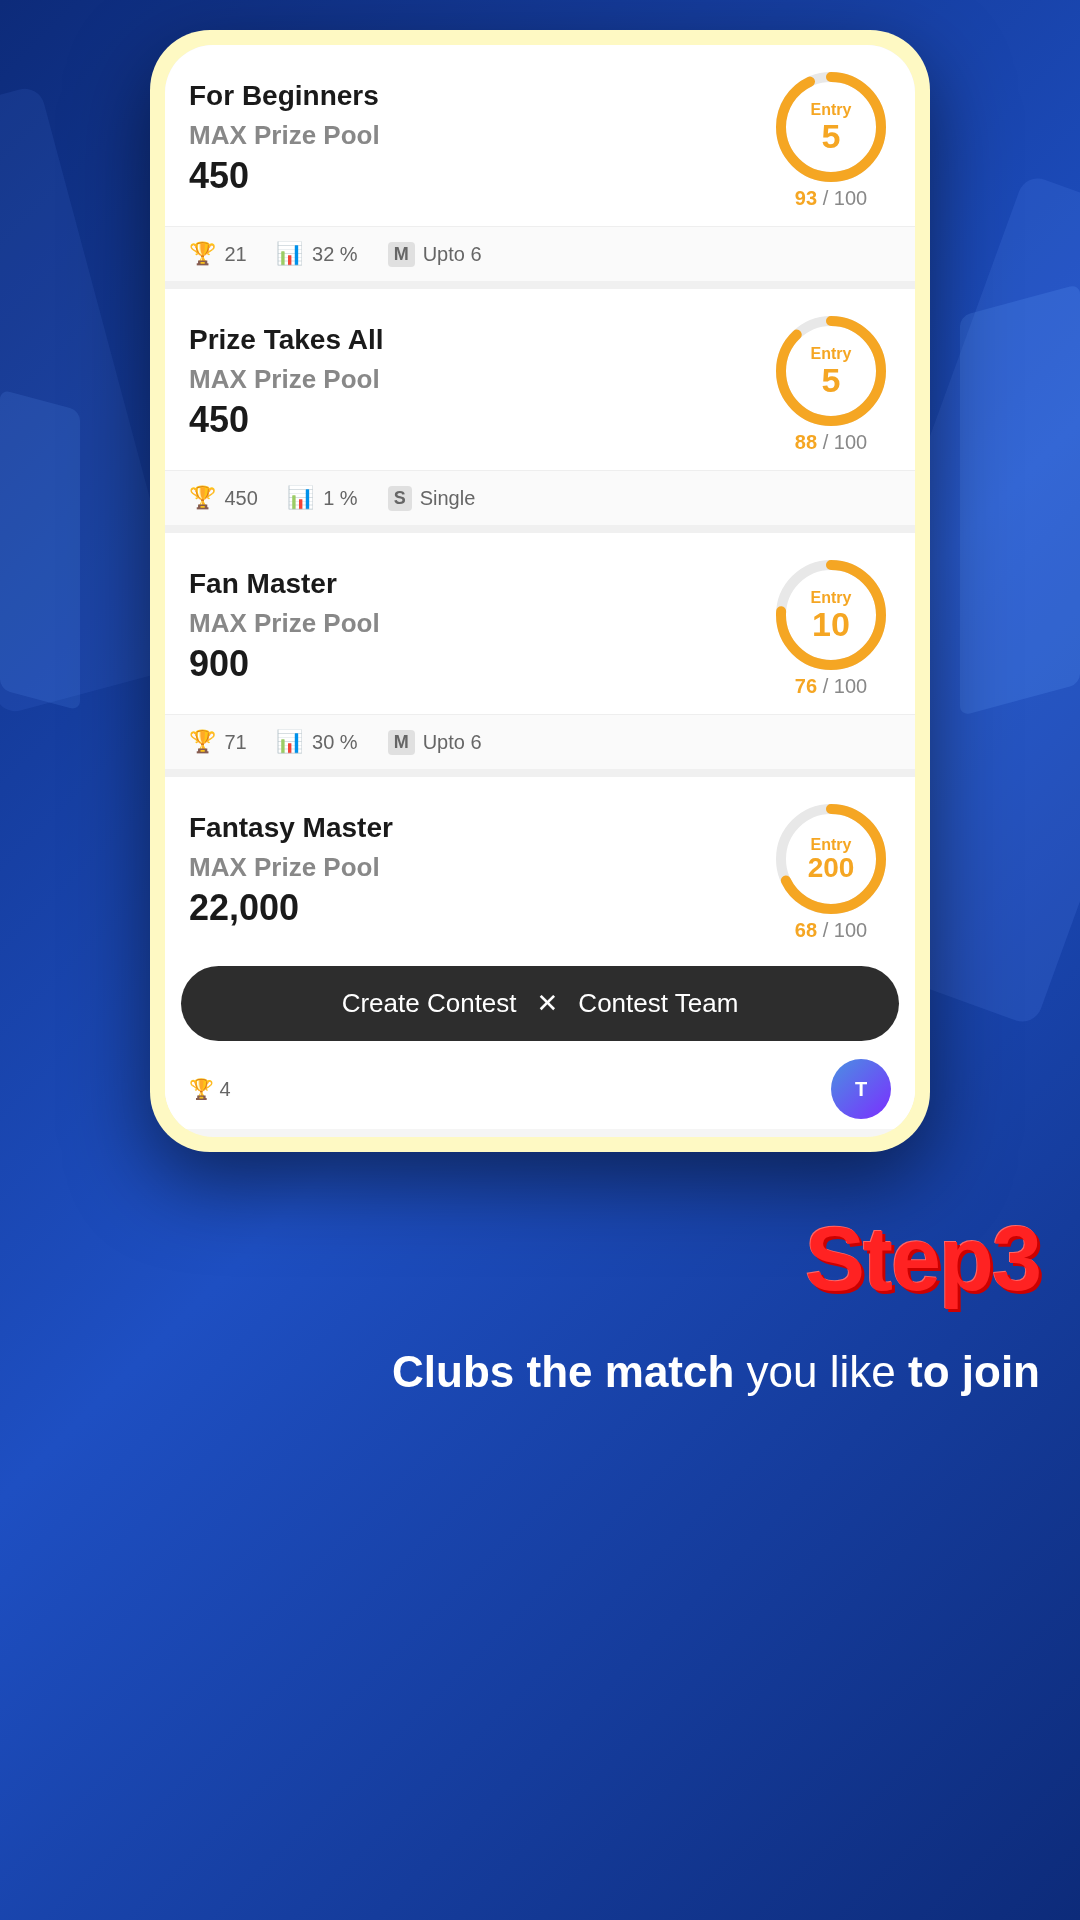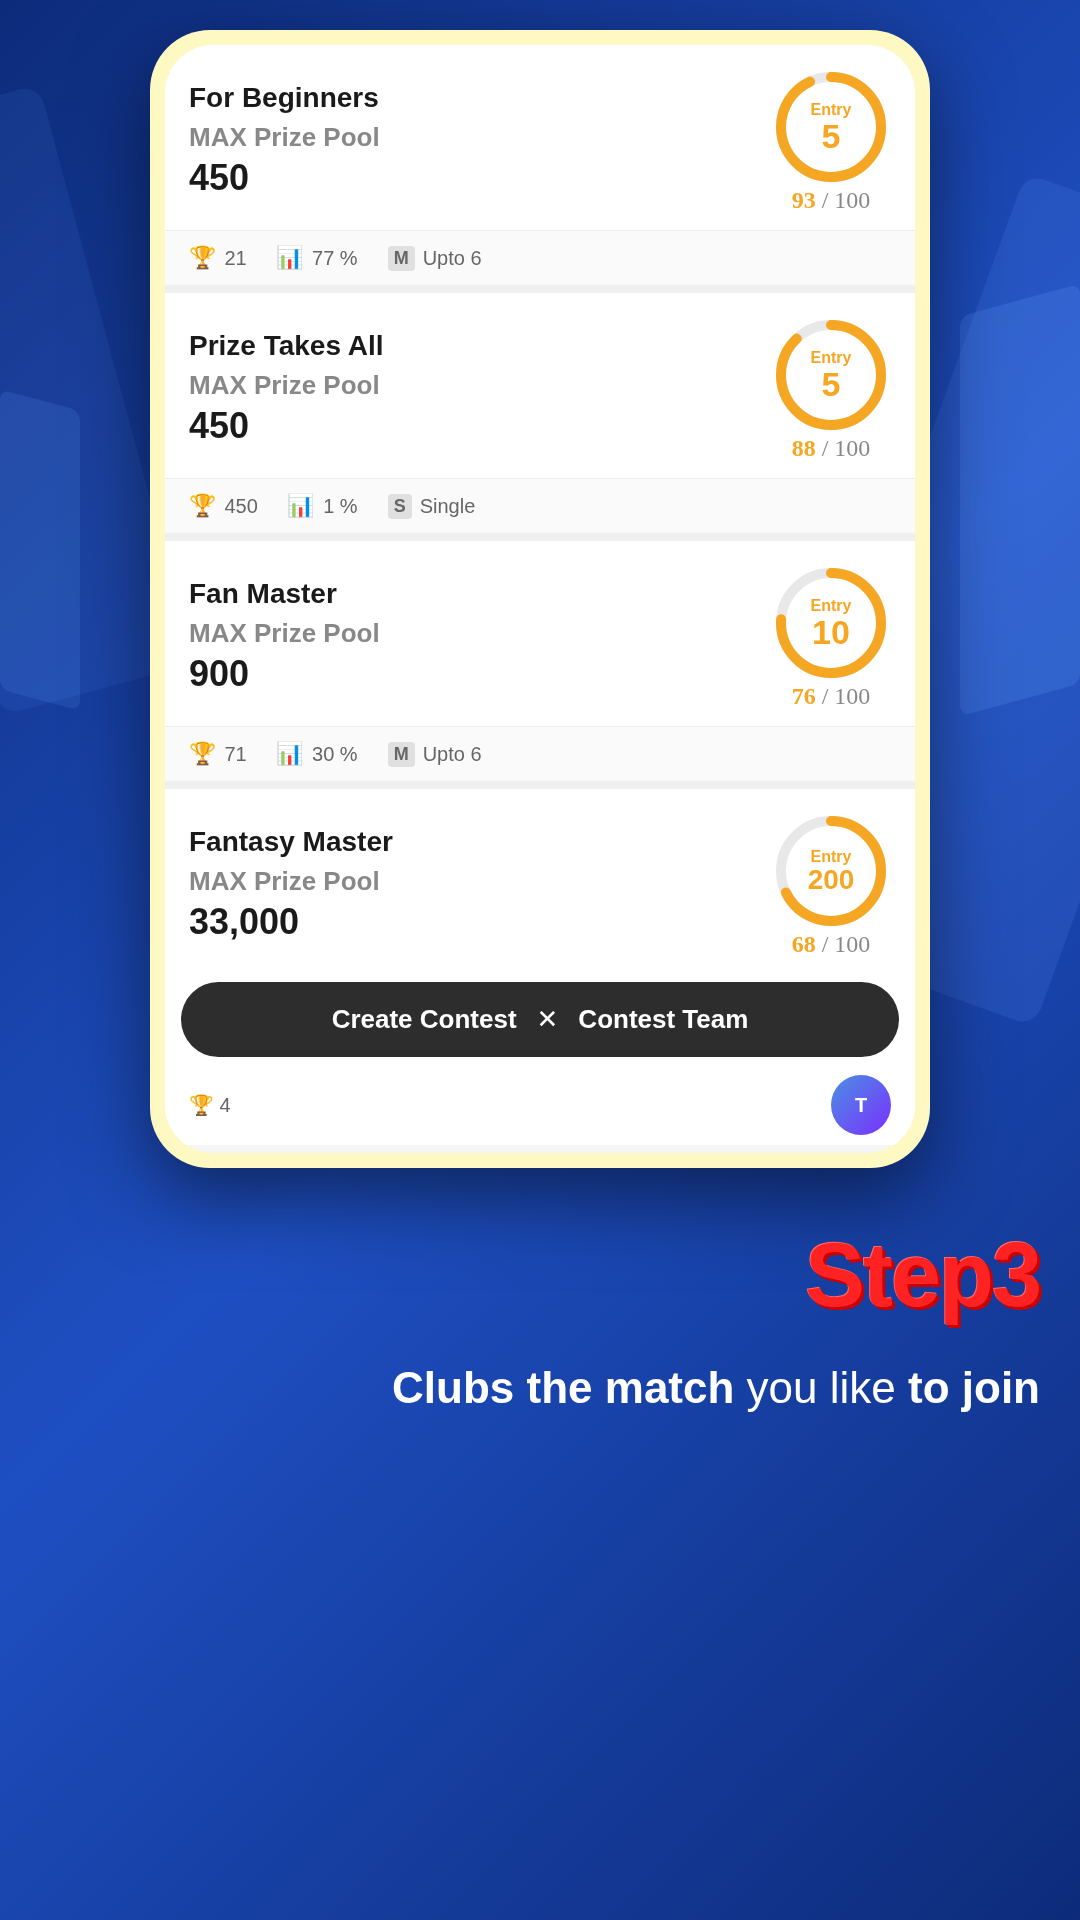--- a/index.html
+++ b/index.html
@@ -160,24 +160,23 @@
     }
 
     .entry-value {
       font-size: 34px;
       font-weight: 800;
       color: #f5a623;
       line-height: 1;
     }
 
     .entry-slots {
-      font-size: 24px;
+      font-size: 20px;
       color: #888;
       text-align: center;
-      font-family: Liberation Serif, serif;
     }
 
     .entry-slots .current {
       color: #f5a623;
       font-weight: 700;
     }
 
     
     .contest-stats {
       background: #fafafa;
@@ -210,21 +209,21 @@
       display: flex;
       align-items: center;
       justify-content: center;
       gap: 20px;
       z-index: 20;
     }
 
     .action-bar-text {
       color: #ffffff;
       font-size: 26px;
-      font-weight: 700;
+      font-weight: 400;
     }
 
     .action-divider {
       color: #ffffff;
       font-size: 26px;
       font-weight: 300;
     }
 
     
     .partial-card {
@@ -343,21 +342,21 @@
             </div>
           </div>
         </div>
         <div class="contest-stats">
           <div class="stat-item">
             <span class="stat-icon">🏆</span>
             <span>21</span>
           </div>
           <div class="stat-item">
             <span class="stat-icon">📊</span>
-            <span>77 %</span>
+            <span>32 %</span>
           </div>
           <div class="stat-item">
             <span class="stat-icon" style="font-weight:700;background:#e0e0e0;padding:2px 6px;border-radius:4px;font-size:18px;">M</span>
             <span>Upto 6</span>
           </div>
         </div>
       </div>
 
       <div class="contest-card">
         <div class="contest-main">
@@ -439,21 +438,21 @@
             <span>Upto 6</span>
           </div>
         </div>
       </div>
 
       <div class="contest-card">
         <div class="contest-main">
           <div class="contest-info">
             <div class="contest-title">Fantasy Master</div>
             <div class="contest-prize-label">MAX Prize Pool</div>
-            <div class="contest-prize-value">33,000</div>
+            <div class="contest-prize-value">22,000</div>
           </div>
           <div class="entry-circle-container">
             <div class="entry-circle">
               <svg viewBox="0 0 120 120">
                 <circle class="entry-circle-bg" cx="60" cy="60" r="50"></circle>
                 <circle class="entry-circle-progress" cx="60" cy="60" r="50" stroke-dasharray="314" stroke-dashoffset="101"></circle>
               </svg>
               <div class="entry-circle-inner">
                 <span class="entry-label-text">Entry</span>
                 <span class="entry-value" style="font-size:28px;">200</span>

